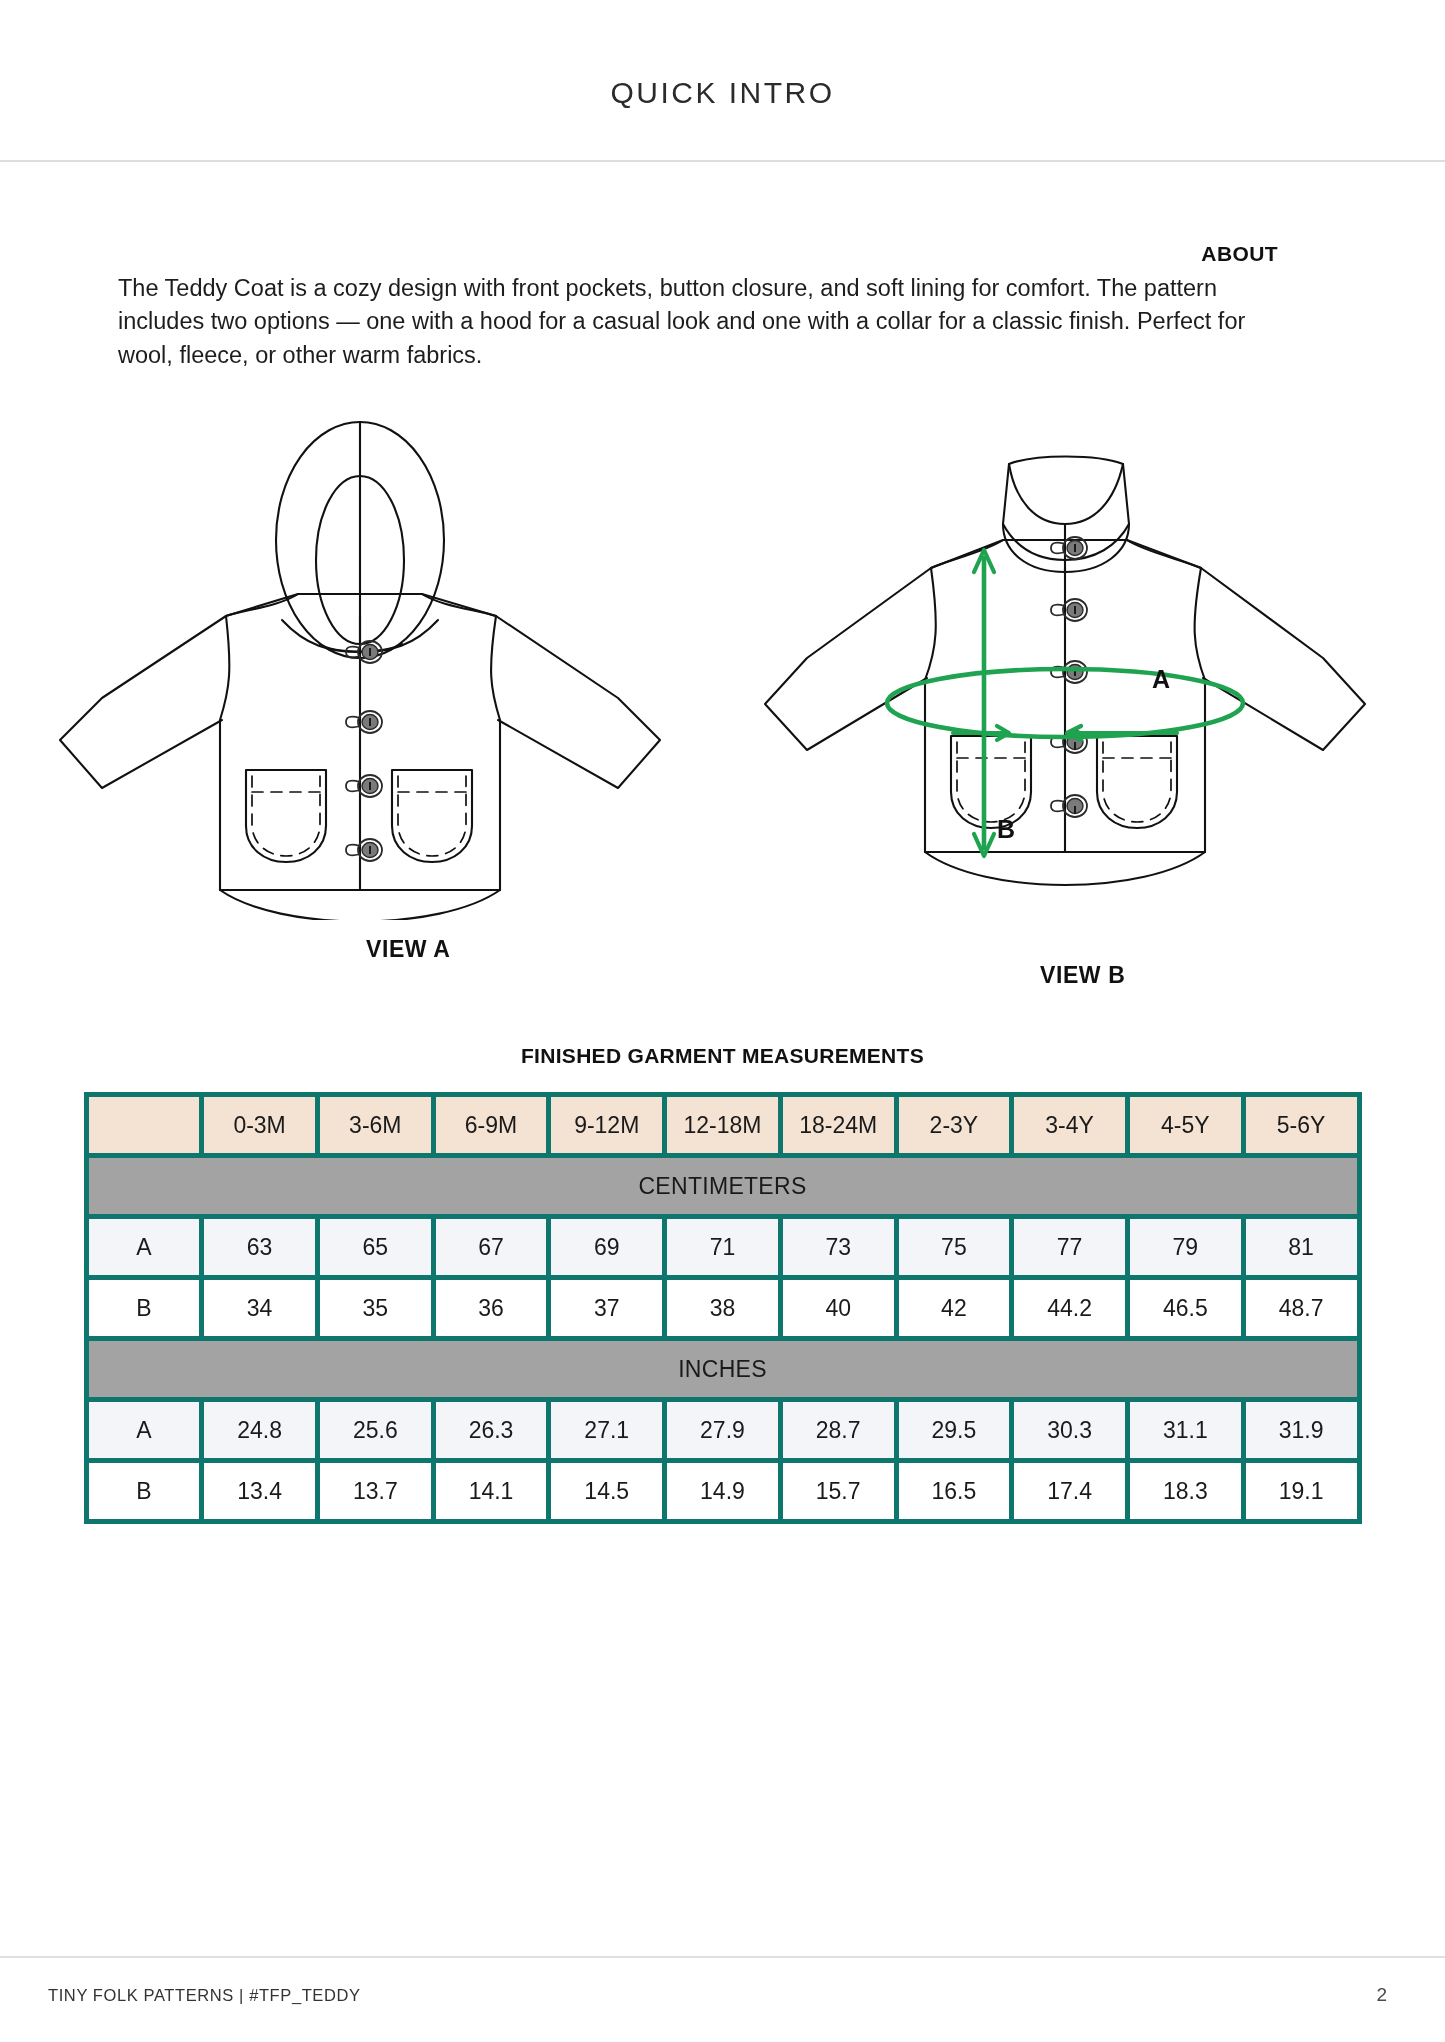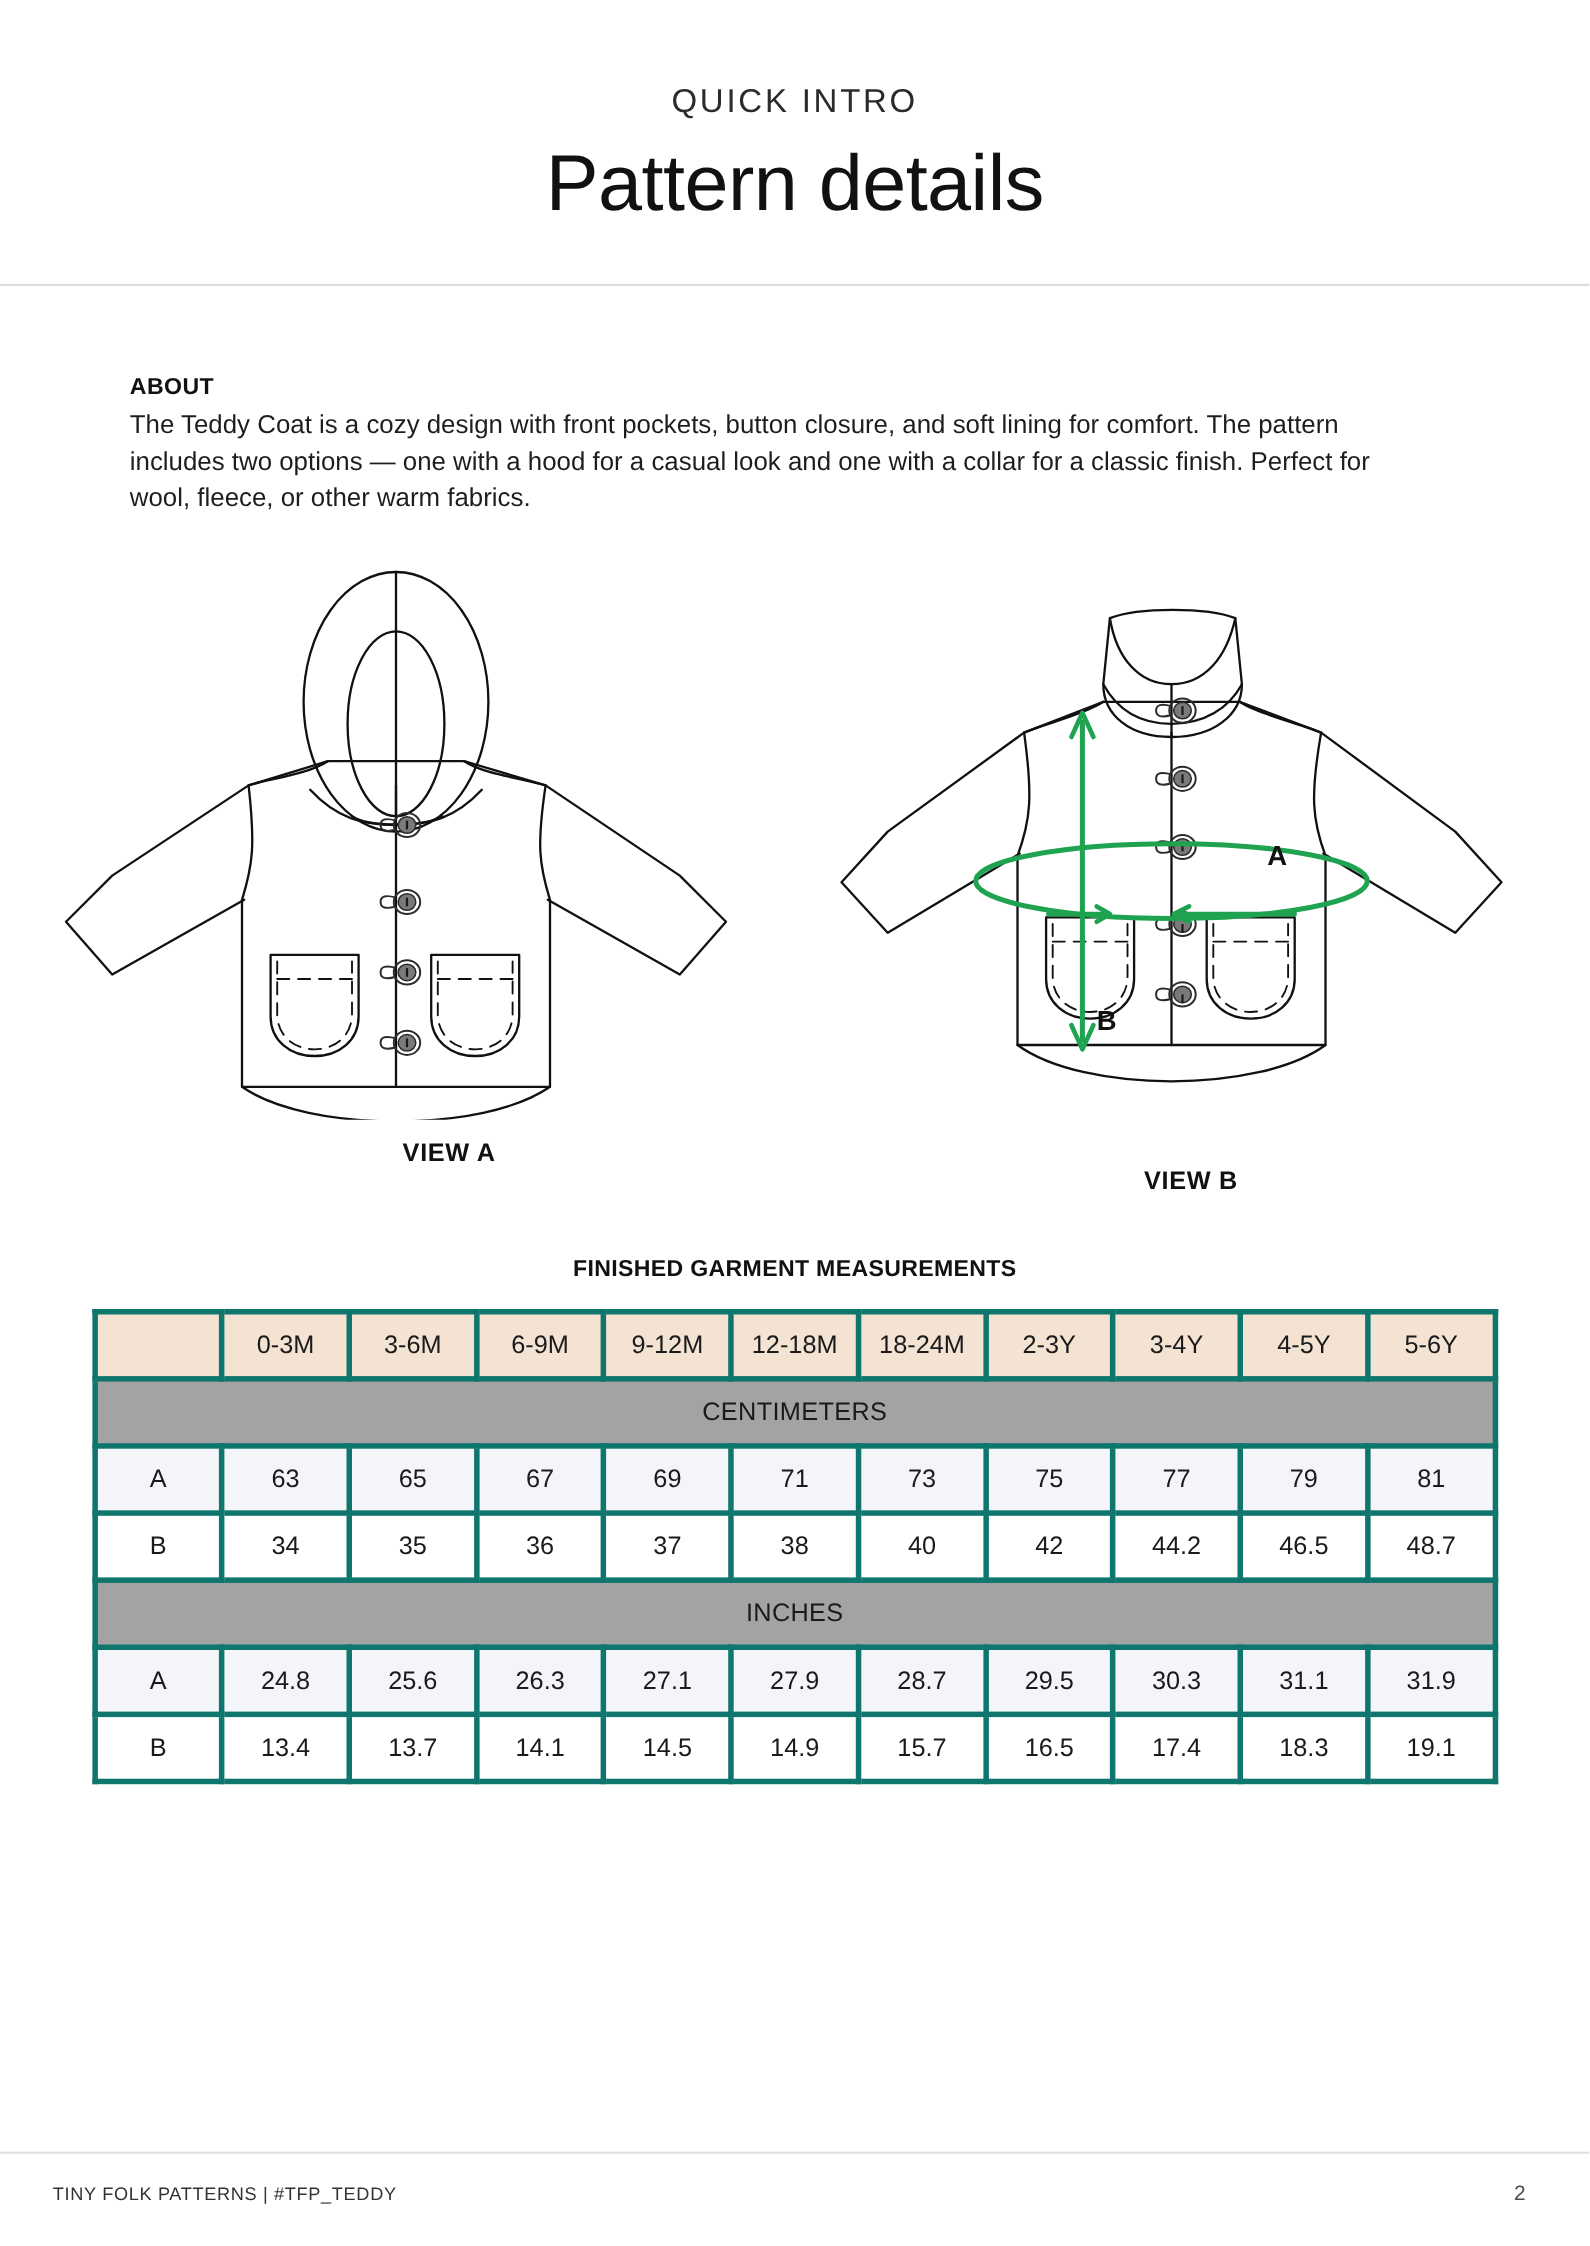--- a/index.html
+++ b/index.html
@@ -47,20 +47,21 @@
   .about {
     margin: 80px 0 0 118px;
     width: 1160px;
   }
   .about-heading {
     font-size: 21px;
     font-weight: bold;
     letter-spacing: 0.4px;
     color: #111111;
     margin-bottom: 6px;
+    text-align: right;
   }
   .about-body {
     font-size: 23.5px;
     line-height: 1.42;
     color: #1d1d1d;
     font-weight: 400;
   }
 
   
   .illustrations {
@@ -160,21 +161,20 @@
     top: 0;
     font-size: 19px;
     color: #4a4a4a;
   }
 </style>
 </head>
 <body>
 
 <div class="header">
   <div class="kicker">QUICK INTRO</div>
-  <div class="page-title">Pattern details</div>
   <div class="header-rule"></div>
 </div>
 
 <div class="about">
   <div class="about-heading">ABOUT</div>
   <div class="about-body">The Teddy Coat is a cozy design with front pockets, button closure, and soft lining for comfort. The pattern includes two options — one with a hood for a casual look and one with a collar for a classic finish. Perfect for wool, fleece, or other warm fabrics.</div>
 </div>
 
 <div class="illustrations">
 

